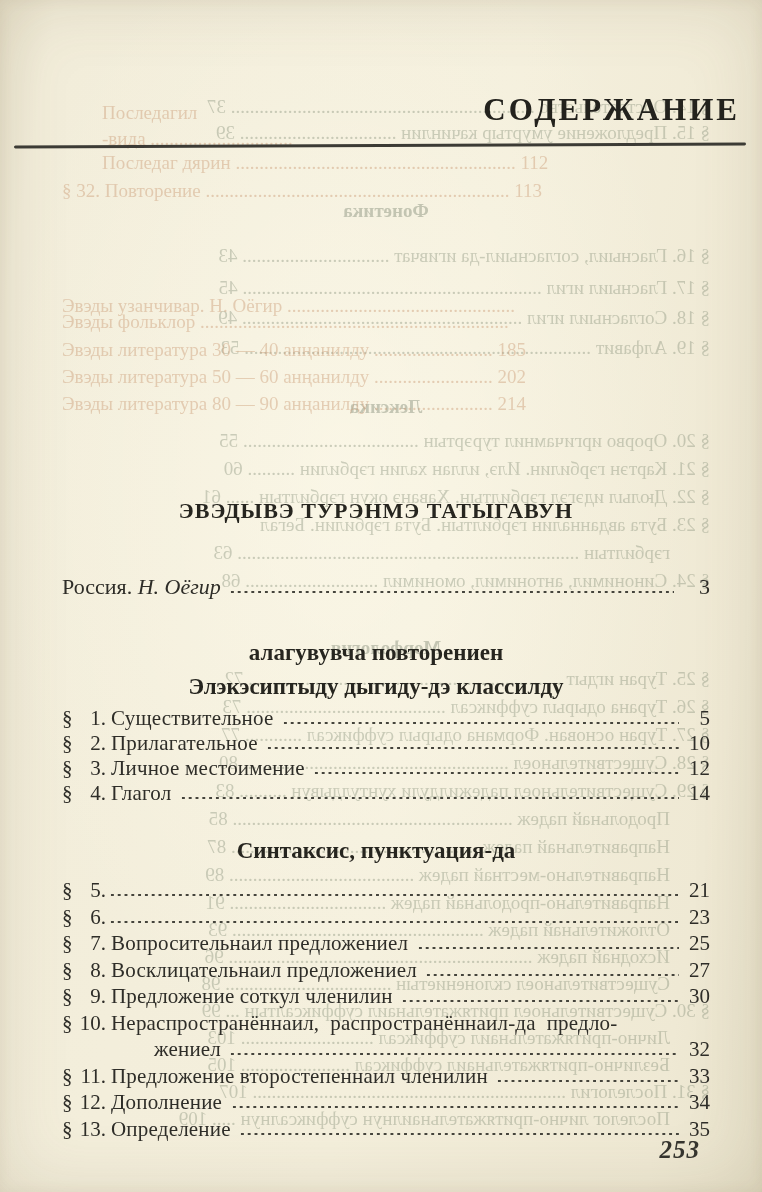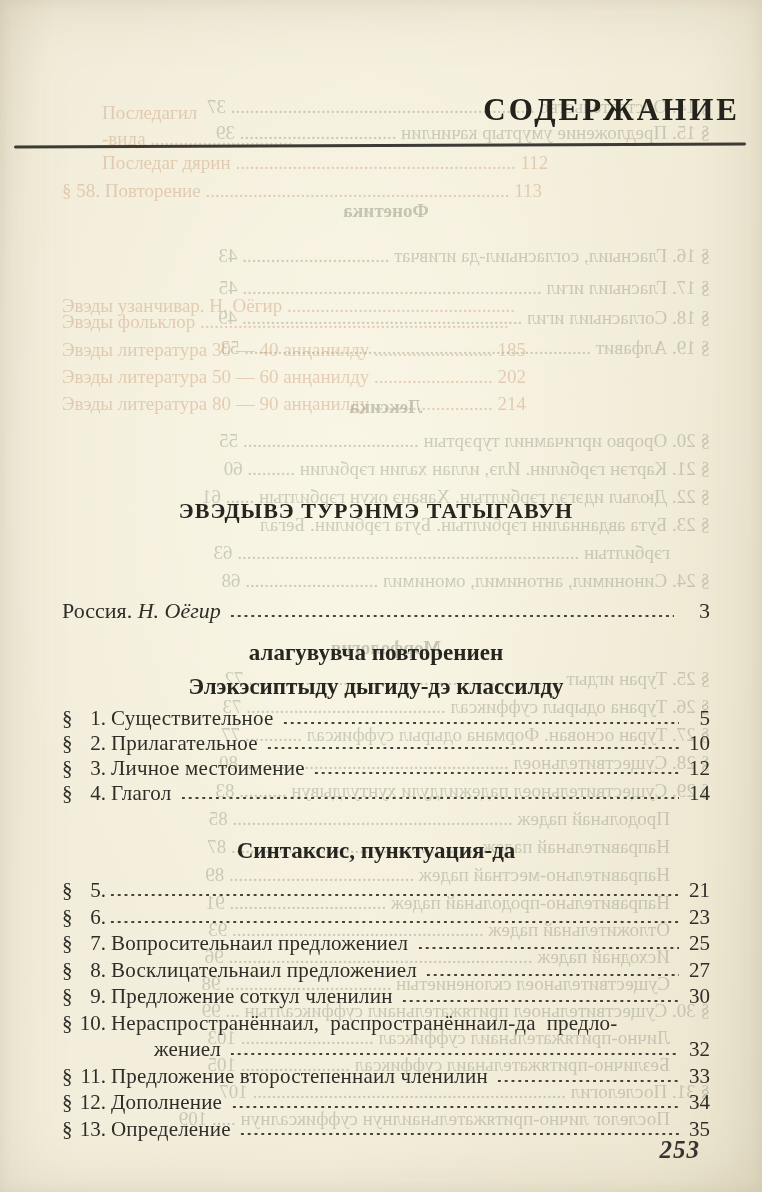--- a/index.html
+++ b/index.html
@@ -66,21 +66,21 @@
   .dots{
     flex:1;height:4px;align-self:baseline;margin:0 3px;
     background-image:radial-gradient(circle,#45443c 1.2px,rgba(0,0,0,0) 1.5px);
     background-size:6.8px 4px;background-repeat:repeat-x;background-position:left bottom;
   }
   .intro-row .dots{margin-right:8px;}
   .pg{flex:none;min-width:28px;text-align:right;}
   .row.indent{padding-left:43px;}
   .intro-row{display:flex;align-items:baseline;}
   .author{font-style:italic;white-space:pre;}
-  .prefix{white-space:pre;margin-top:24px;}
+  .prefix{white-space:pre;}
   .page-number{
     position:absolute;top:1136px;right:62px;
     font-size:25px;font-style:italic;font-weight:bold;color:#35342e;letter-spacing:1px;
   }
 </style>
 </head>
 <body>
 
 <div class="page">
 
@@ -116,21 +116,21 @@
       <div class="bline ind" style="top: 1027px;"><span>Лично-притяжательнаил суффиксал ............................ 103</span></div>
       <div class="bline ind" style="top: 1054px;"><span>Безлично-притяжательнаил суффиксал ....................... 105</span></div>
       <div class="bline" style="top: 1081px;"><span>§ 31. Послелогил .................................................................. 107</span></div>
       <div class="bline ind" style="top: 1108px;"><span>Послелог лично-притяжательнаилнун суффиксалнун ..... 109</span></div>
     </div>
 
   <div class="bleed sepia">
       <div class="bline ind" style="top: 128px;"><span>-вида ..............................</span></div>
       <div class="bline ind" style="top: 102px;"><span>Последагил</span></div>
       <div class="bline ind" style="top: 152px;"><span>Последаг дярин ........................................................... 112</span></div>
-      <div class="bline" style="top: 180px;"><span>§ 58. Повторение ................................................................ 113</span></div>
+      <div class="bline" style="top: 180px;"><span>§ 32. Повторение ................................................................ 113</span></div>
       <div class="bline" style="top: 295px;"><span>Эвэды узанчивар. Н. Оёгир ................................................</span></div>
       <div class="bline" style="top: 311px;"><span>Эвэды фольклор .................................................................</span></div>
       <div class="bline" style="top: 339px;"><span>Эвэды литература 30 — 40 анңанилду ......................... 185</span></div>
       <div class="bline" style="top: 366px;"><span>Эвэды литература 50 — 60 анңанилду ......................... 202</span></div>
       <div class="bline" style="top: 393px;"><span>Эвэды литература 80 — 90 анңанилду ......................... 214</span></div>
     </div>
 
   <div class="content">
 
     <div class="toc-title">СОДЕРЖАНИЕ</div>

